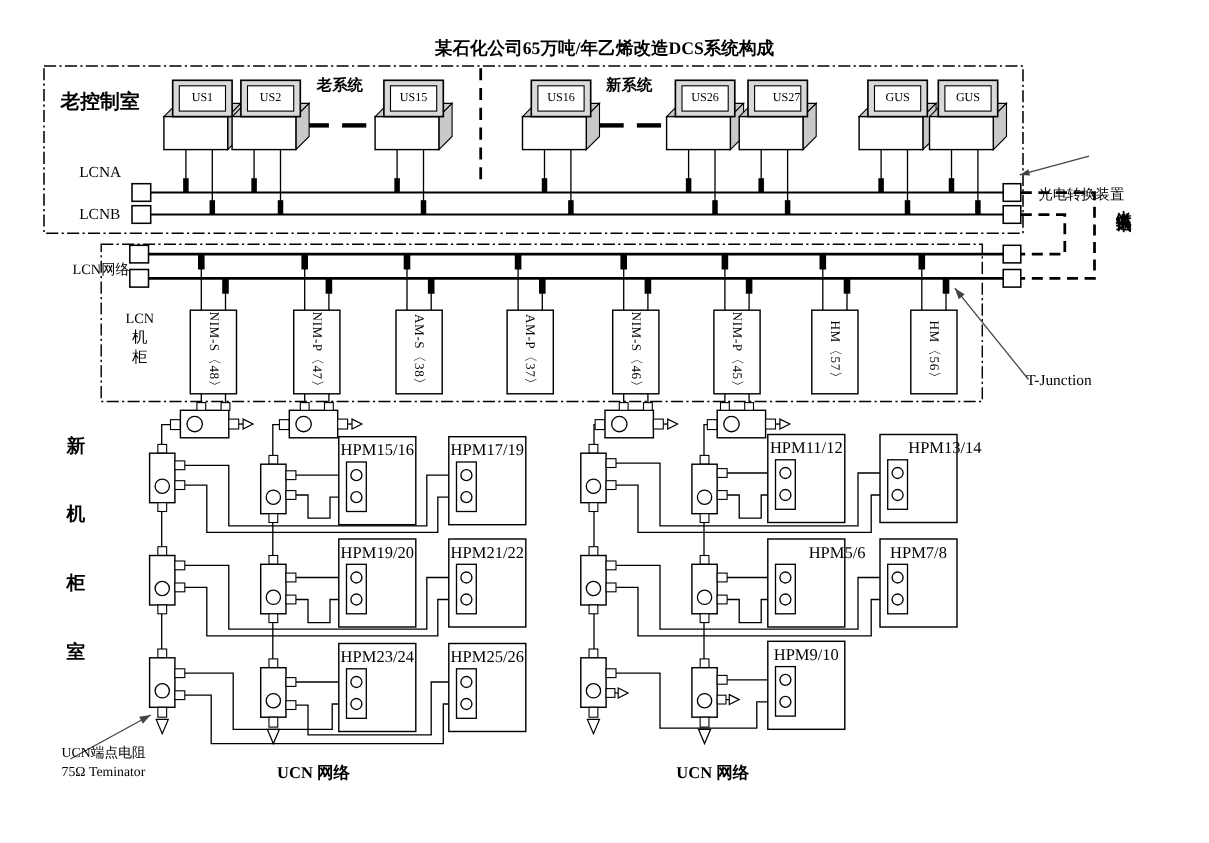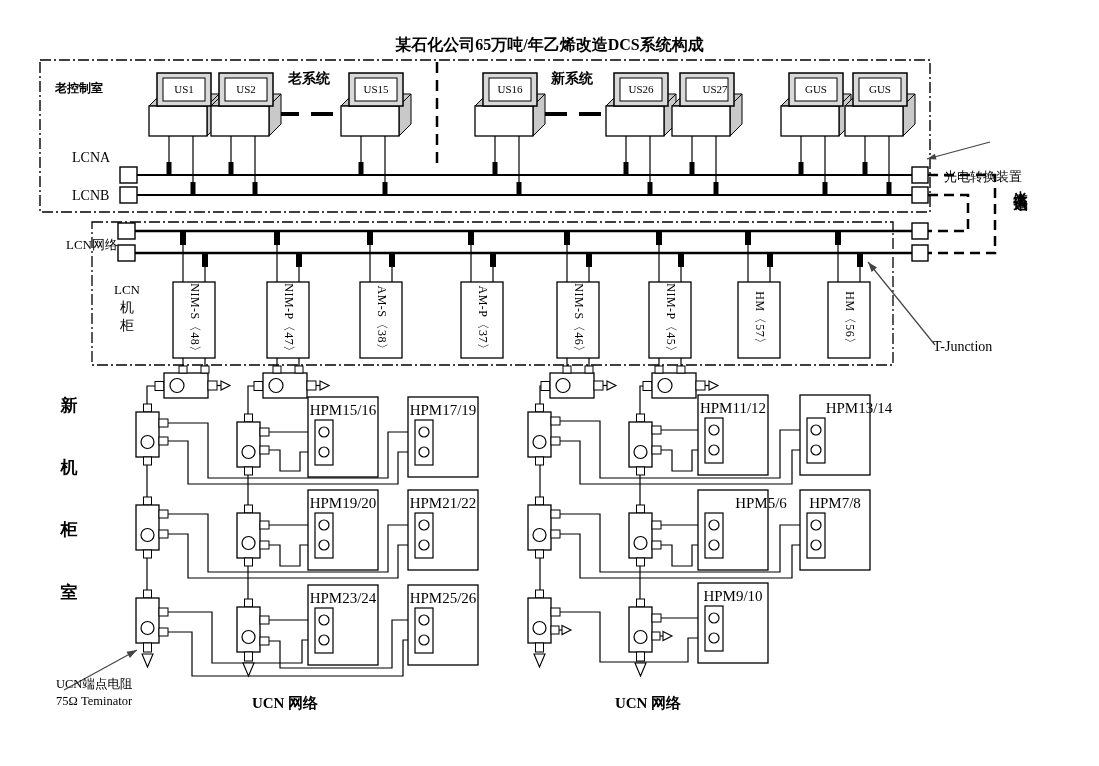--- a/index.html
+++ b/index.html
@@ -285,21 +285,21 @@
   <use href="#ws" x="349" y="73"></use>
   <use href="#ws" x="483" y="73"></use>
   <use href="#ws" x="614" y="73"></use>
   <use href="#ws" x="680" y="73"></use>
   <use href="#ws" x="789" y="73"></use>
   <use href="#ws" x="853" y="73"></use>
 </svg>
 
 <div class="lbl b" style="left:0;top:12;width:1099px;text-align:center;font-size:16px;margin-top:36px;">某石化公司65万吨/年乙烯改造DCS系统构成</div>
 
-<div class="lbl b" style="left:55px;top:82px;font-size:12px;">老控制室</div>
+<div class="lbl b" style="left:55px;top:82px;font-size:18px;">老控制室</div>
 <div class="lbl b" style="left:288px;top:71px;font-size:14px;">老系统</div>
 <div class="lbl b" style="left:551px;top:71px;font-size:14px;">新系统</div>
 
 <div class="lbl ctr ws-label" style="left:163px;top:78px;width:42px;height:23px;">US1</div>
 <div class="lbl ctr ws-label" style="left:225px;top:78px;width:42px;height:23px;">US2</div>
 <div class="lbl ctr ws-label" style="left:355px;top:78px;width:42px;height:23px;">US15</div>
 <div class="lbl ctr ws-label" style="left:489px;top:78px;width:42px;height:23px;">US16</div>
 <div class="lbl ctr ws-label" style="left:620px;top:78px;width:42px;height:23px;">US26</div>
 <div class="lbl ctr ws-label" style="left:686px;top:78px;width:58px;height:23px;">US27</div>
 <div class="lbl ctr ws-label" style="left:795px;top:78px;width:42px;height:23px;">GUS</div>

